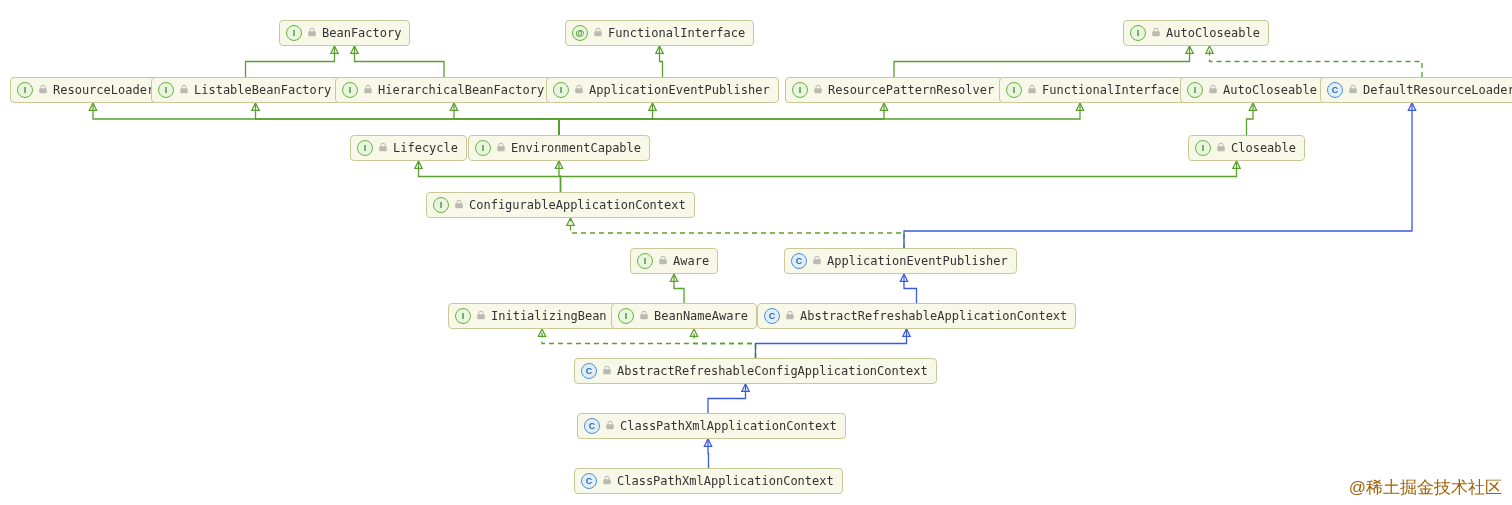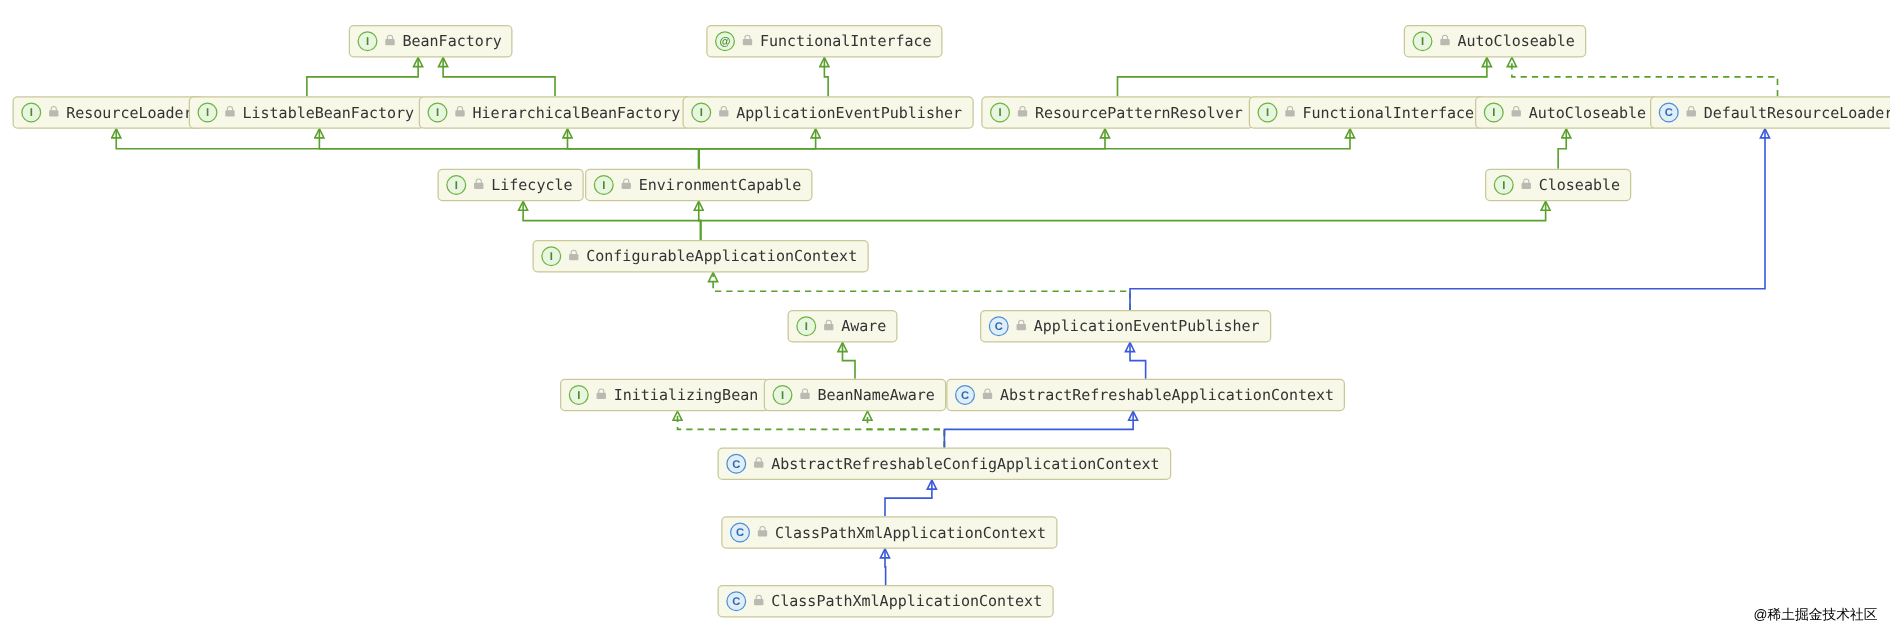--- a/index.html
+++ b/index.html
@@ -3,21 +3,21 @@
 <meta charset="utf-8">
 <style>
   html,body{margin:0;padding:0;width:1512px;height:505px;background:#fff;font-family:ui-monospace,Menlo,Consolas,monospace;font-size:12px;color:#333;}
   .node{position:absolute;background:#f8f8e8;border:1px solid #c8c898;border-radius:4px;padding:4px 8px 4px 6px;display:flex;align-items:center;gap:5px;white-space:nowrap;}
   .icon{width:14px;height:14px;border-radius:50%;display:inline-flex;align-items:center;justify-content:center;font-size:9px;font-weight:bold;font-family:sans-serif;}
   .icon.I{background:#e8f5e1;border:1px solid #6cb33f;color:#4a8a2a;}
   .icon.A{background:#e8f5e1;border:1px solid #6cb33f;color:#4a8a2a;}
   .icon.C{background:#e1eef8;border:1px solid #4a90d9;color:#2a6bb0;}
   .lock{width:10px;height:10px;opacity:.55;}
   svg.edges{position:absolute;top:0;left:0;width:1512px;height:505px;pointer-events:none;}
-  .watermark{position:absolute;right:10px;bottom:6px;color:#000000;font-family:sans-serif;font-size:11px;}
+  .watermark{position:absolute;right:10px;bottom:6px;color:#a16207;font-family:sans-serif;font-size:17px;}
 </style>
 </head>
 <body>
 
 <svg class="edges">
   <defs>
     <marker id="arrow-green" viewBox="0 0 10 10" refX="9" refY="5" markerWidth="7" markerHeight="7" orient="auto-start-reverse">
       <path d="M 1 1 L 9 5 L 1 9 z" fill="none" stroke="#5aa02c" stroke-width="1.4"></path>
     </marker>
     <marker id="arrow-blue" viewBox="0 0 10 10" refX="9" refY="5" markerWidth="7" markerHeight="7" orient="auto-start-reverse">

